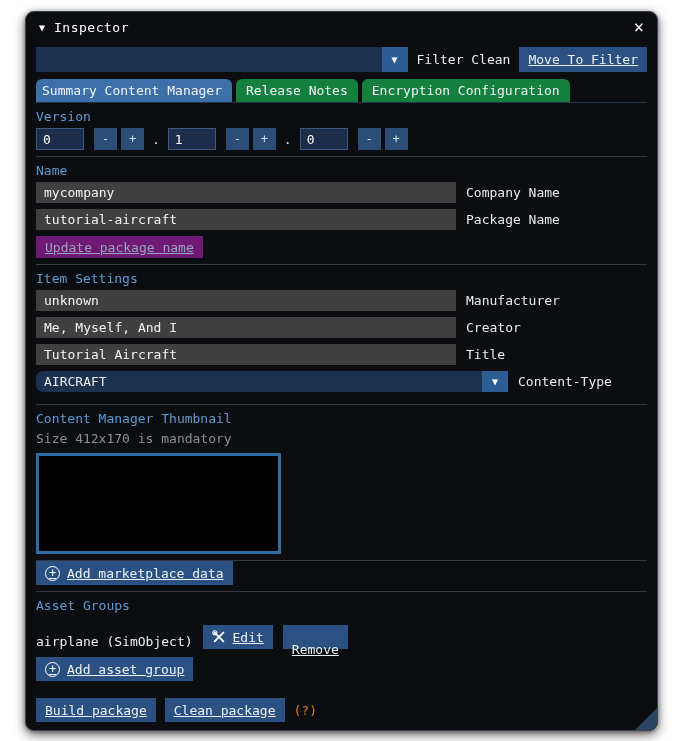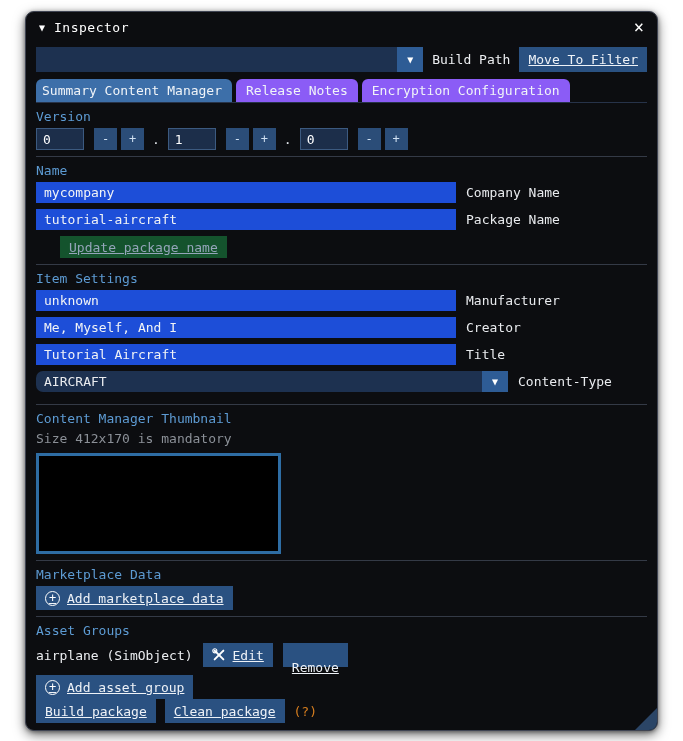--- a/index.html
+++ b/index.html
@@ -31,26 +31,26 @@
   .dd-arrow { width:26px; height:100%; background:#2e5c95; color:#fff; font-size:10px;
               display:flex; align-items:center; justify-content:center; flex:0 0 26px; }
   .filter-row .dropdown { flex:1; }
   .white-label { color:#eceef1; white-space:nowrap; }
 
   .btn {
     background:#2a5181; color:#eef2f7; border:none; font:inherit;
     height:25px; padding:10px 9px; cursor:pointer; white-space:nowrap;
     display:inline-flex; align-items:center; gap:7px;text-decoration:underline;
   }
-  .btn.disabled { background:#14532d; color:#95a5ba; cursor:default;margin-left:24px; }
+  .btn.disabled { background:#701a75; color:#95a5ba; cursor:default; }
 
   .tabs { display:flex; gap:4px; border-bottom:1px solid #2a3covered, none; border-bottom:1px solid #273349; }
   .tab {
     height:23px; padding:0 10px; display:flex; align-items:center;
-    background:#8b5cf6; color:#f0f4f8; border-radius:6px 6px 0 0; cursor:pointer; white-space:nowrap;
+    background:#15803d; color:#f0f4f8; border-radius:6px 6px 0 0; cursor:pointer; white-space:nowrap;
   }
   .tab.active { background:#3d6fa9;padding-left:6px; }
 
   .sec-label { color:#5d9bd3; margin:6px 0 4px; line-height:15px; }
   .divider { border:none; border-top:1px solid #343a46; margin:6px 0 0; }
 
   .ver-row { display:flex; align-items:center; height:22px; }
   .ver-input {
     width:48px; height:22px; background:#1c2e4a; border:1px solid #3c5a80;
     color:#fff; font:inherit; padding:0 6px;
@@ -58,38 +58,38 @@
   .step-btn {
     width:23px; height:22px; background:#2b4d78; color:#cfe0f2; border:none;
     font:inherit; font-size:12px; cursor:pointer; padding:0;
   }
   .ver-row .ver-input { margin-right:10px; }
   .ver-row .step-btn + .step-btn { margin-left:4px; }
   .dot { color:#dfe3e8; margin:0 8px; }
 
   .field-row { display:flex; align-items:center; gap:10px; margin-bottom:6px; height:21px; }
   .text-input {
-    width:420px; height:21px; background:#1d4ed8; border:none;
+    width:420px; height:21px; background:#404040; border:none;
     color:#f2f4f6; font:inherit; padding:0 8px;
   }
   .dd-fixed { width:472px; height:21px;border-radius:7px; }
   .field-label { color:#e9ebee; white-space:nowrap; }
 
   .hint { color:#8b9097; line-height:15px; margin:1px 0 7px; }
   .thumb-box { width:245px; height:101px; background:#000; border:3px solid #2e6da4; }
   .capture-text { color:#eceef1; margin:8px 0 1px; line-height:15px; }
 
   .plus-circle {
     width:15px; height:15px; border:1.5px solid #fff; border-radius:50%;
     display:inline-flex; align-items:center; justify-content:center;
     font-size:12px; line-height:1; color:#fff; flex:0 0 15px;
   }
   .btn.add { height:24px; align-self:flex-start; }
 
-  .asset-row { display:flex; align-items:center; gap:10px; margin:1px 0 8px; height:24px; }
+  .asset-row { display:flex; align-items:flex-end; gap:10px; margin:8px 0 8px; height:24px; }
   .icon-svg { display:inline-block; }
 
   .footer { margin-top:auto; display:flex; align-items:center; gap:9px; }
   .footer .btn { height:24px; }
   .help { color:#d97f1f; }
 
   .resize-grip {
     position:absolute; right:0; bottom:0; width:0; height:0;
     border-left:22px solid transparent; border-bottom:22px solid #2b4566;
     cursor:nwse-resize;
@@ -105,21 +105,21 @@
     <span class="close">×</span>
   </div>
 
   <div class="content">
 
     <div class="filter-row">
       <div class="dropdown">
         <span class="dd-value"></span>
         <span class="dd-arrow">▼</span>
       </div>
-      <span class="white-label">Build Path</span>
+      <span class="white-label">Filter Clean</span>
       <button class="btn">Move To Filter</button>
     </div>
 
     <div class="tabs">
       <div class="tab active">Summary Content Manager</div>
       <div class="tab">Release Notes</div>
       <div class="tab">Encryption Configuration</div>
     </div>
 
     <div class="sec-label">Version</div>
@@ -170,21 +170,20 @@
       </div>
       <span class="field-label">Content-Type</span>
     </div>
 
     <hr class="divider">
     <div class="sec-label">Content Manager Thumbnail</div>
     <div class="hint">Size 412x170 is mandatory</div>
     <div class="thumb-box"></div>
 
     <hr class="divider">
-    <div class="sec-label">Marketplace Data</div>
     <button class="btn add">
       <span class="plus-circle">+</span>
       <span>Add marketplace data</span>
     </button>
 
     <hr class="divider">
     <div class="sec-label">Asset Groups</div>
     <div class="asset-row">
       <span class="white-label">airplane (SimObject)</span>
       <button class="btn" style="height:24px;">

